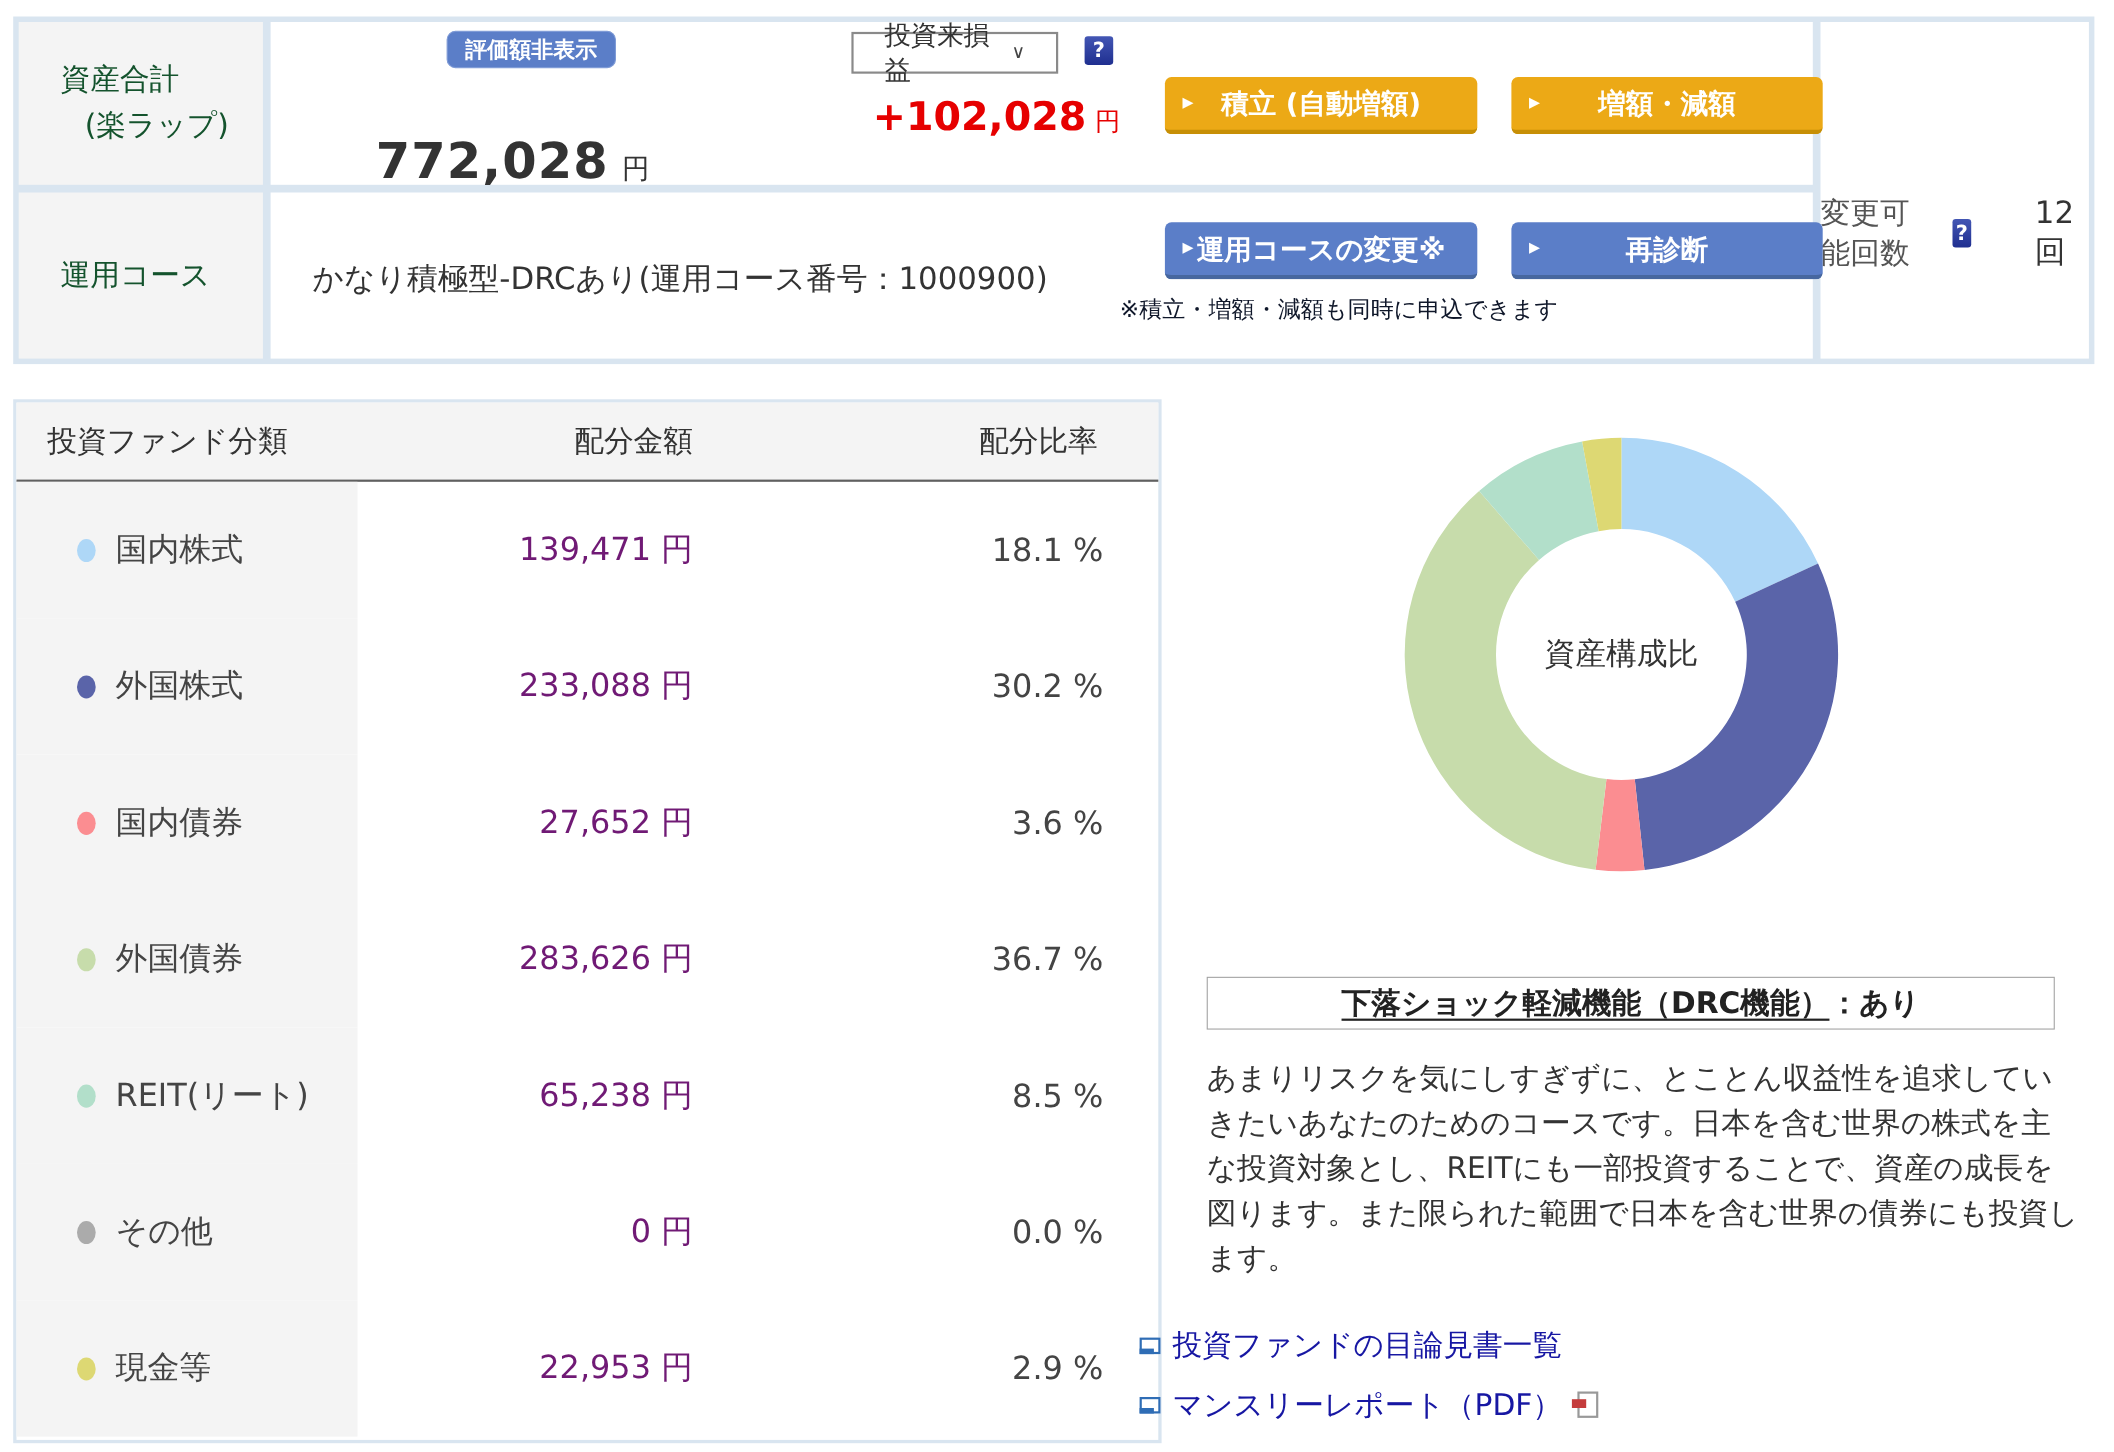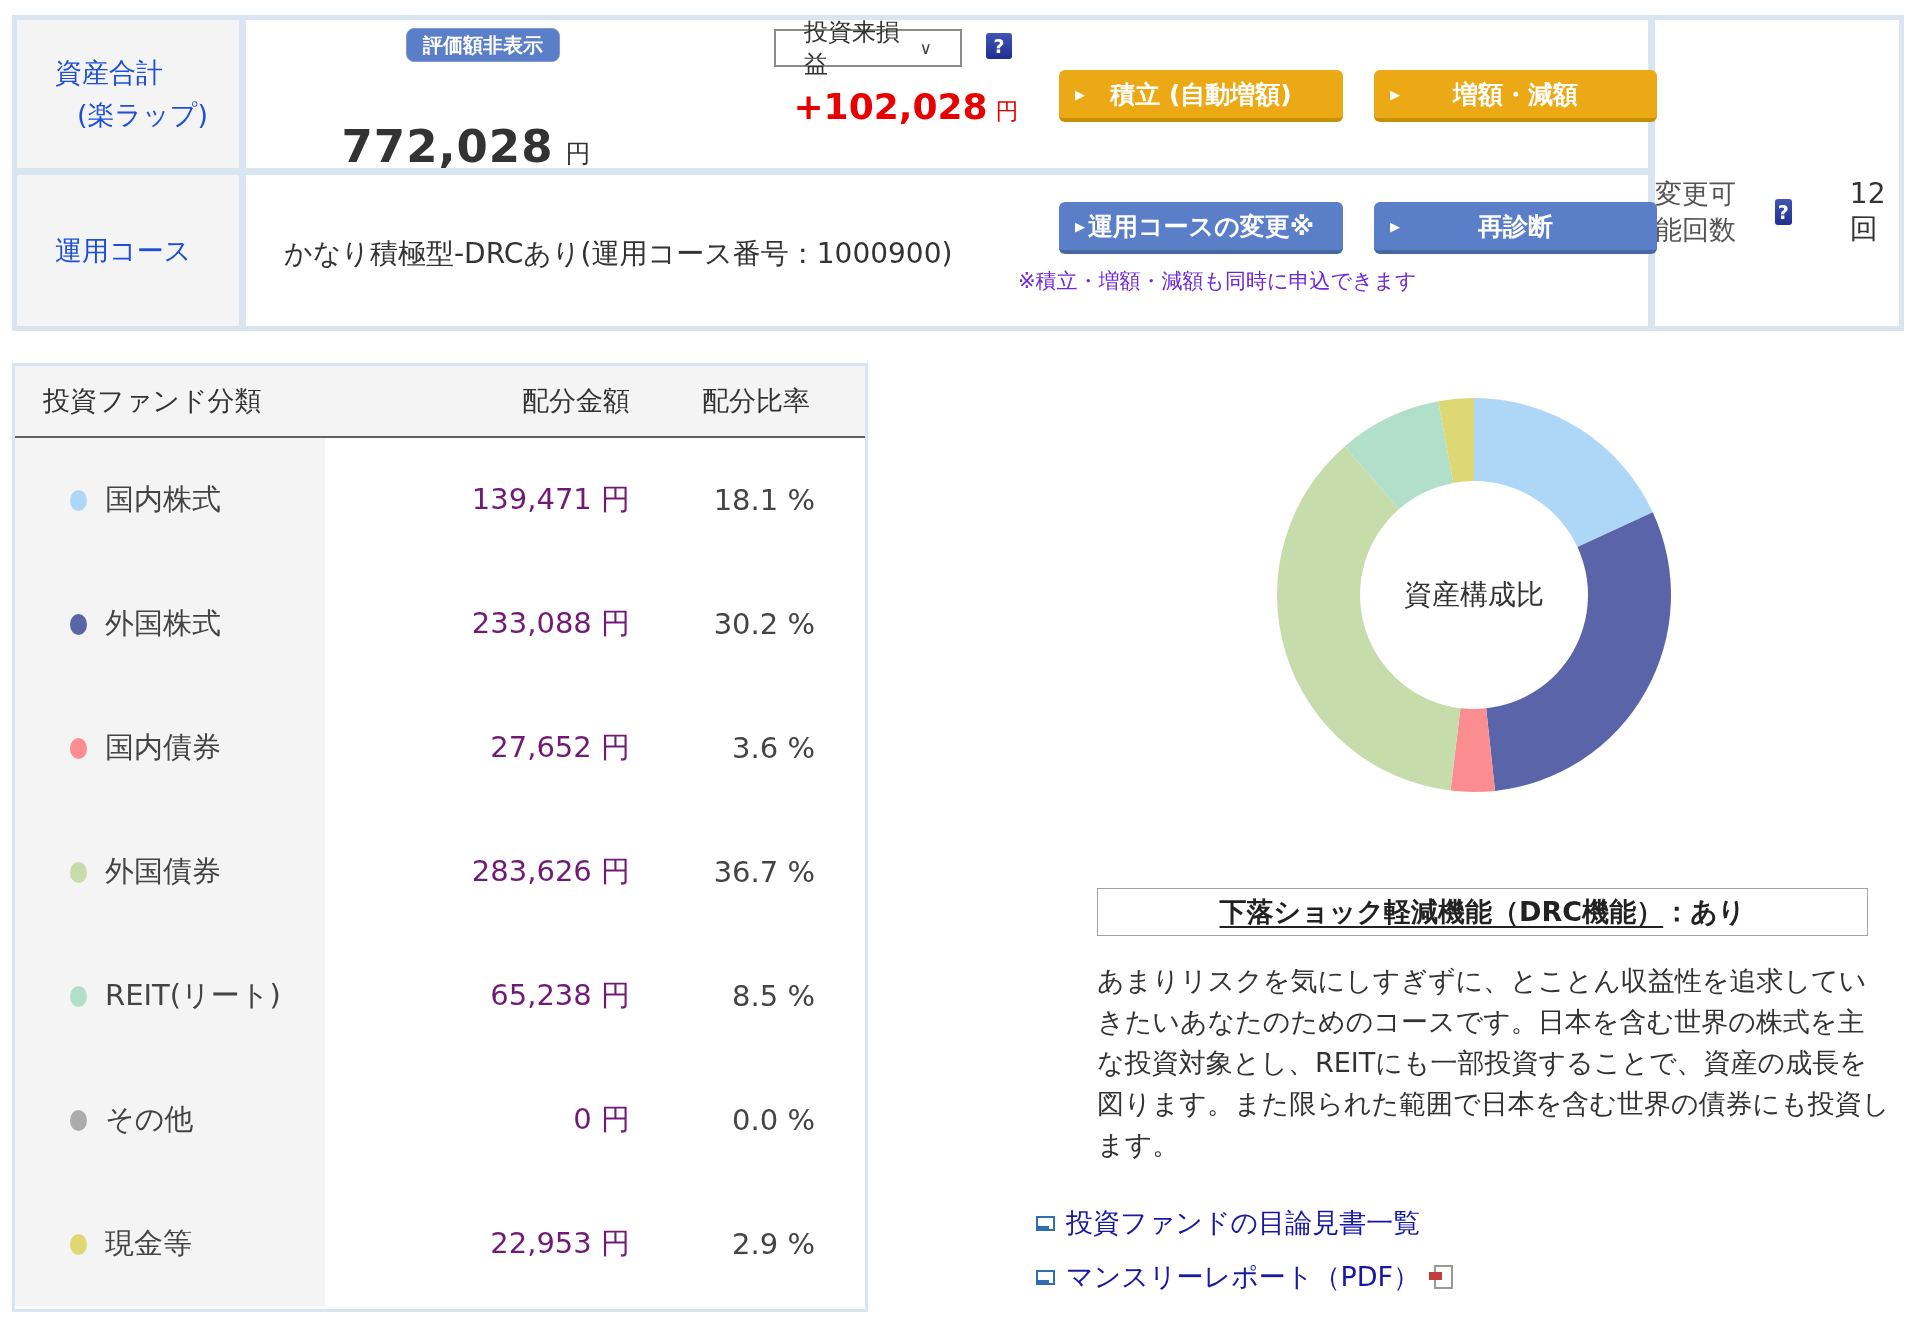--- a/index.html
+++ b/index.html
@@ -4,21 +4,21 @@
 <style>
   * { margin:0; padding:0; box-sizing:border-box; }
   html,body { width:1922px; height:1320px; background:#fff; overflow:hidden;
               font-family:"DejaVu Sans","Liberation Sans",sans-serif; }
   body { position:relative; }
 
   
   .top-panel { position:absolute; left:12px; top:15px; width:1892px; height:316px;
                background:#d9e5f0; padding:5px; display:grid;
                grid-template-columns:222px 1fr 244px; grid-template-rows:148px 1fr; gap:7px; }
-  .cell-label { background:#f4f4f4; color:#1d4ed8; font-size:27px; display:flex;
+  .cell-label { background:#f4f4f4; color:#14532d; font-size:27px; display:flex;
                 flex-direction:column; justify-content:center; padding-left:38px; line-height:1.55; }
   .cell-label .indent { padding-left:22px; }
   .cell-white { background:#fff; position:relative; }
   .cell-right { background:#fff; grid-column:3; grid-row:1/3; display:flex; flex-direction:row;
                 align-items:center; padding-top:78px; gap:58px; }
 
   .hide-btn { position:absolute; left:160px; top:8px; height:34px; padding:0 16px;
               background:#5b7ec8; border:1px solid #7f9bd6; border-radius:8px; color:#fff;
               font-size:20px; font-weight:bold; line-height:32px; cursor:pointer; }
   .amount-block { position:absolute; left:30px; top:54px; width:380px; text-align:center;
@@ -41,27 +41,27 @@
          display:flex; align-items:center; justify-content:center; cursor:pointer; }
   .btn .arr { position:absolute; left:16px; font-size:13px; top:50%; transform:translateY(-50%); }
   .btn-orange { background:#eca916; border-bottom:4px solid #c78f05; }
   .btn-blue   { background:#5b7ec8; border-bottom:4px solid #47679f; }
   .b-tsumitate { left:813px; top:50px; width:284px; }
   .b-zougaku   { left:1128px; top:50px; width:283px; }
   .b-change    { left:813px; top:27px; width:284px; }
   .b-rediag    { left:1128px; top:27px; width:283px; }
 
   .course-text { position:absolute; left:38px; top:60px; font-size:28px; color:#333; white-space:nowrap; }
-  .course-note { position:absolute; left:772px; top:92px; font-size:21px; color:#6d28d9; white-space:nowrap; }
+  .course-note { position:absolute; left:772px; top:92px; font-size:21px; color:#0f172a; white-space:nowrap; }
 
   .chg-label-row { display:flex; align-items:center; gap:14px; font-size:27px; color:#555; }
   .chg-value { font-size:28px; color:#333; }
 
   
-  .table-panel { position:absolute; left:12px; top:363px; width:856px; height:949px;
+  .table-panel { position:absolute; left:12px; top:363px; width:1044px; height:949px;
                  border:3px solid #d9e5f0; background:#fff; }
   .thead { display:grid; grid-template-columns:310px 330px 1fr; height:72px; background:#f4f4f4;
            border-bottom:2px solid #606060; align-items:center; font-size:27px; color:#333; }
   .th-cat { padding-left:28px; }
   .th-amount { text-align:right; padding-right:25px; }
   .th-ratio  { text-align:right; padding-right:55px; }
   .trow { display:grid; grid-template-columns:310px 330px 1fr; height:124px; }
   .td-name { background:#f4f4f4; display:flex; align-items:center; padding-left:55px; gap:18px;
              font-size:29px; color:#444; }
   .dot { width:17px; height:21px; border-radius:50%; flex:0 0 auto; }

